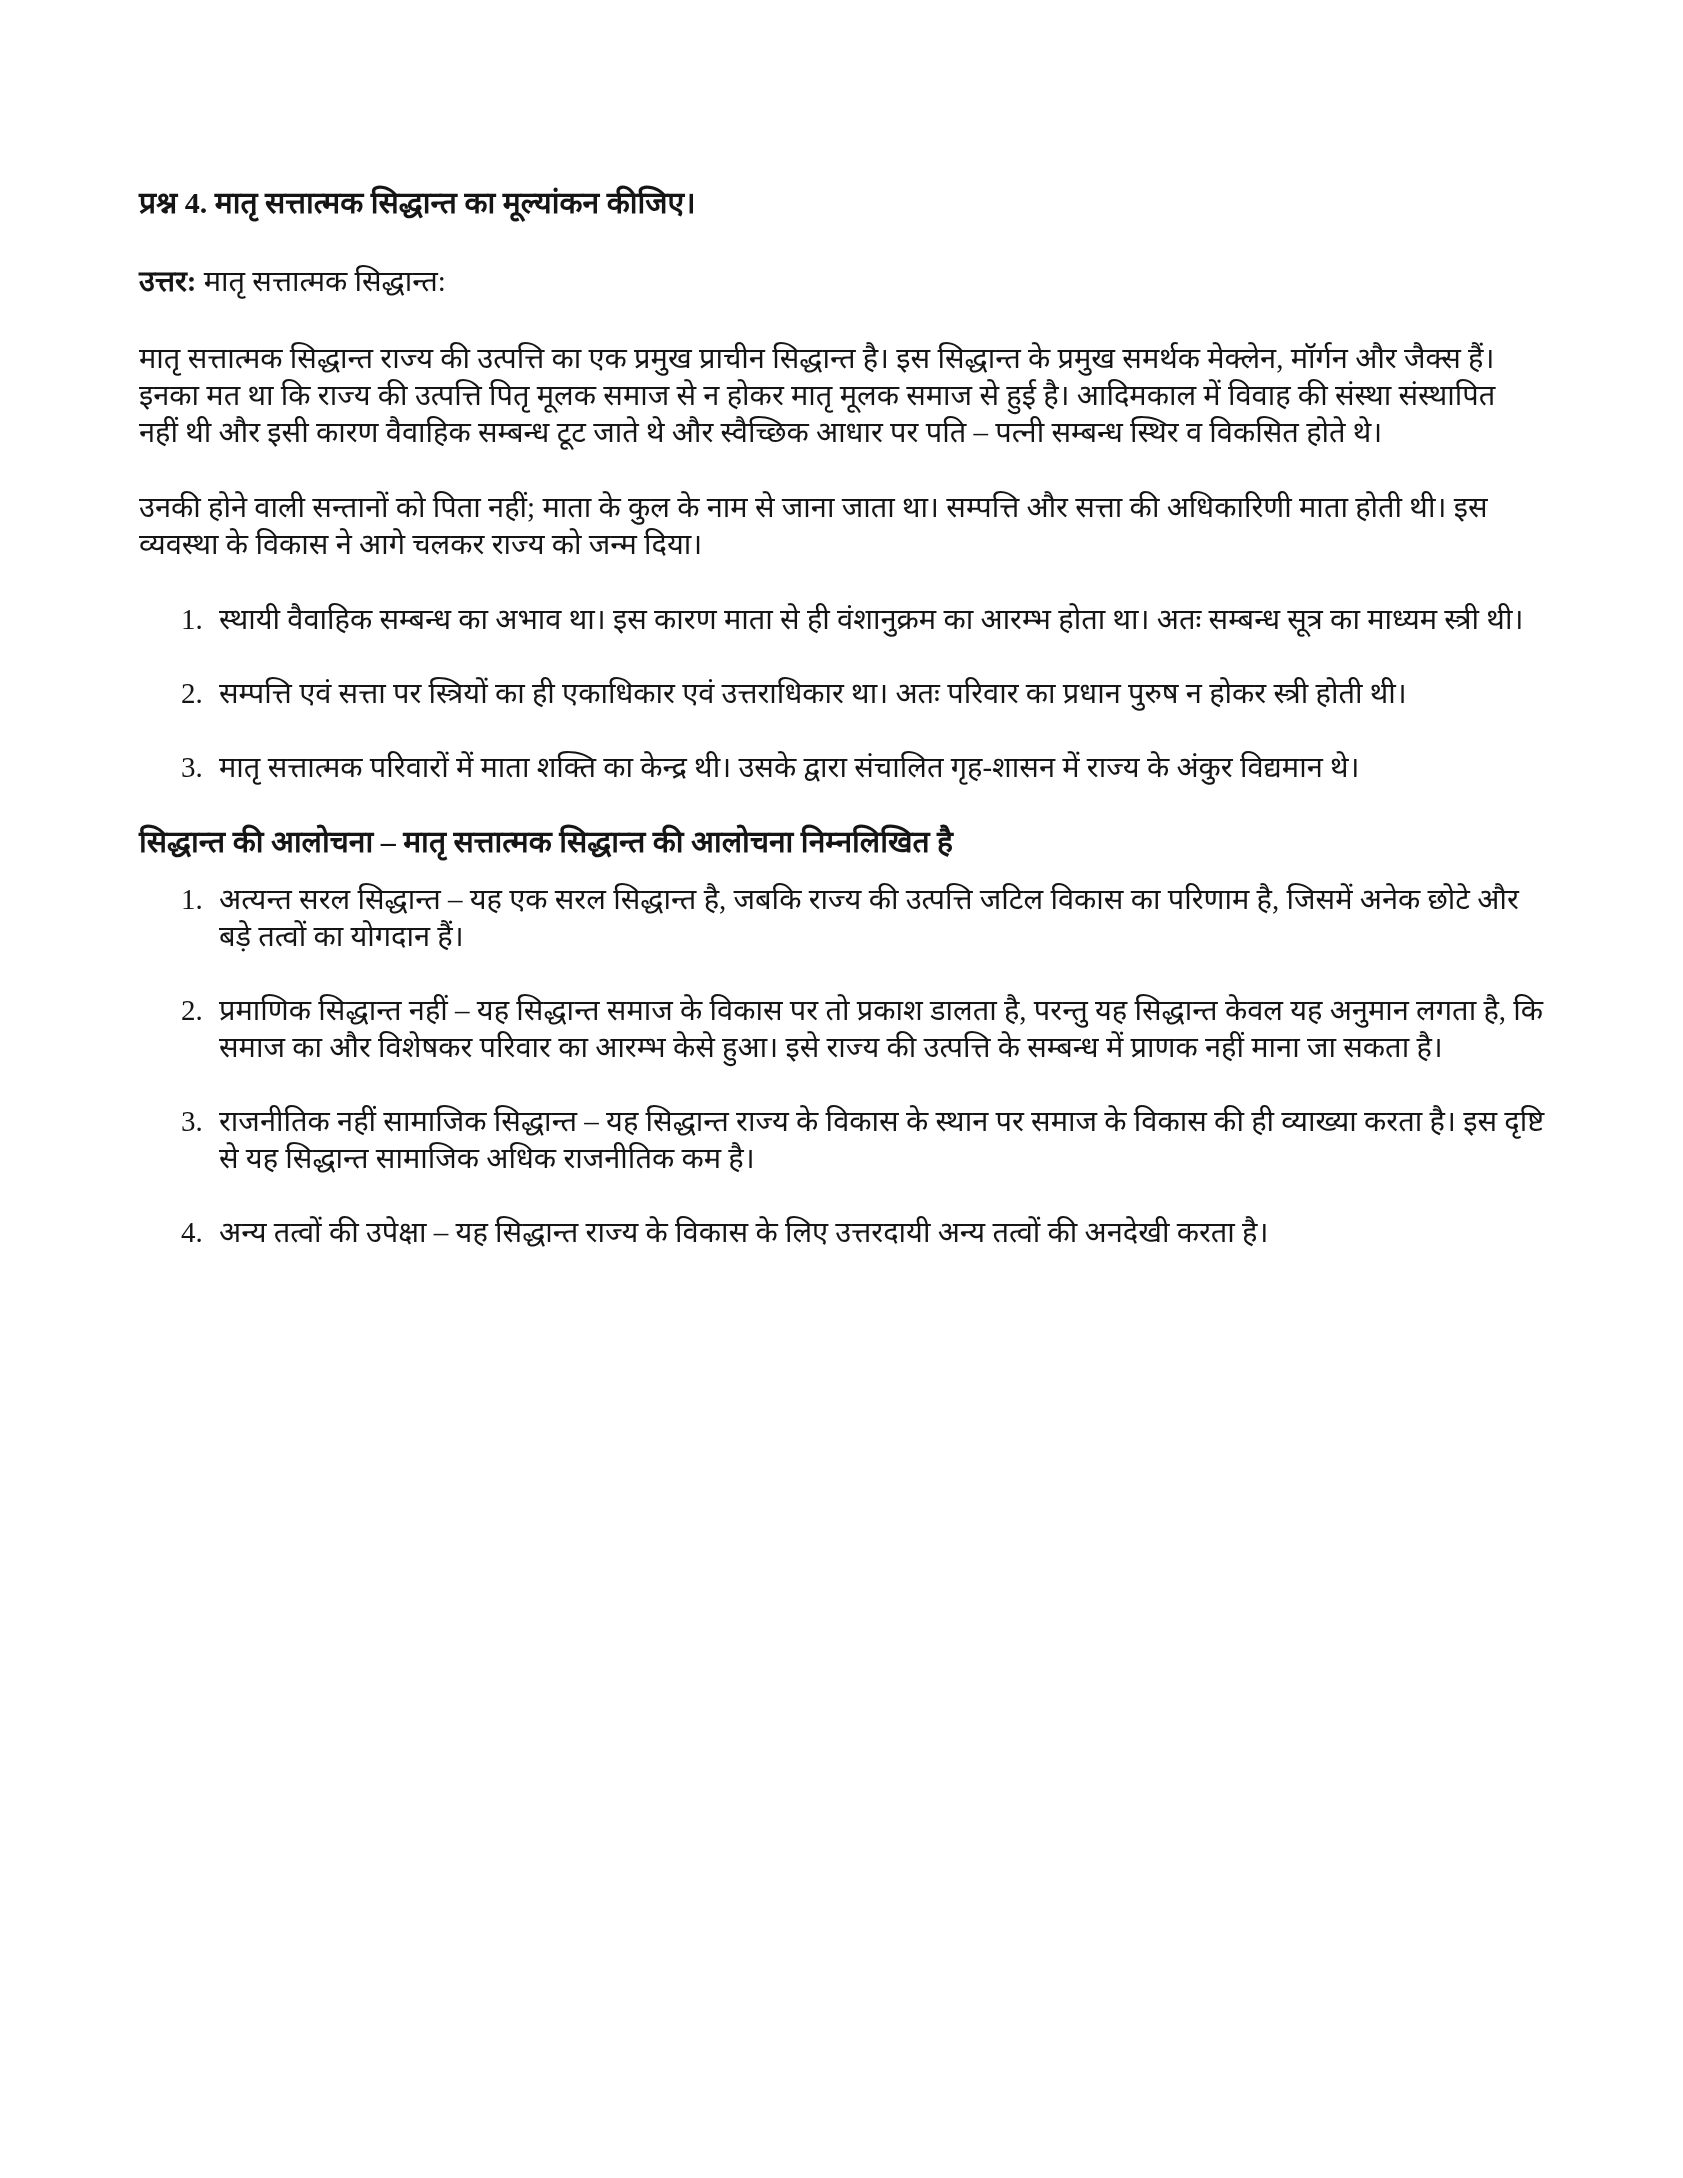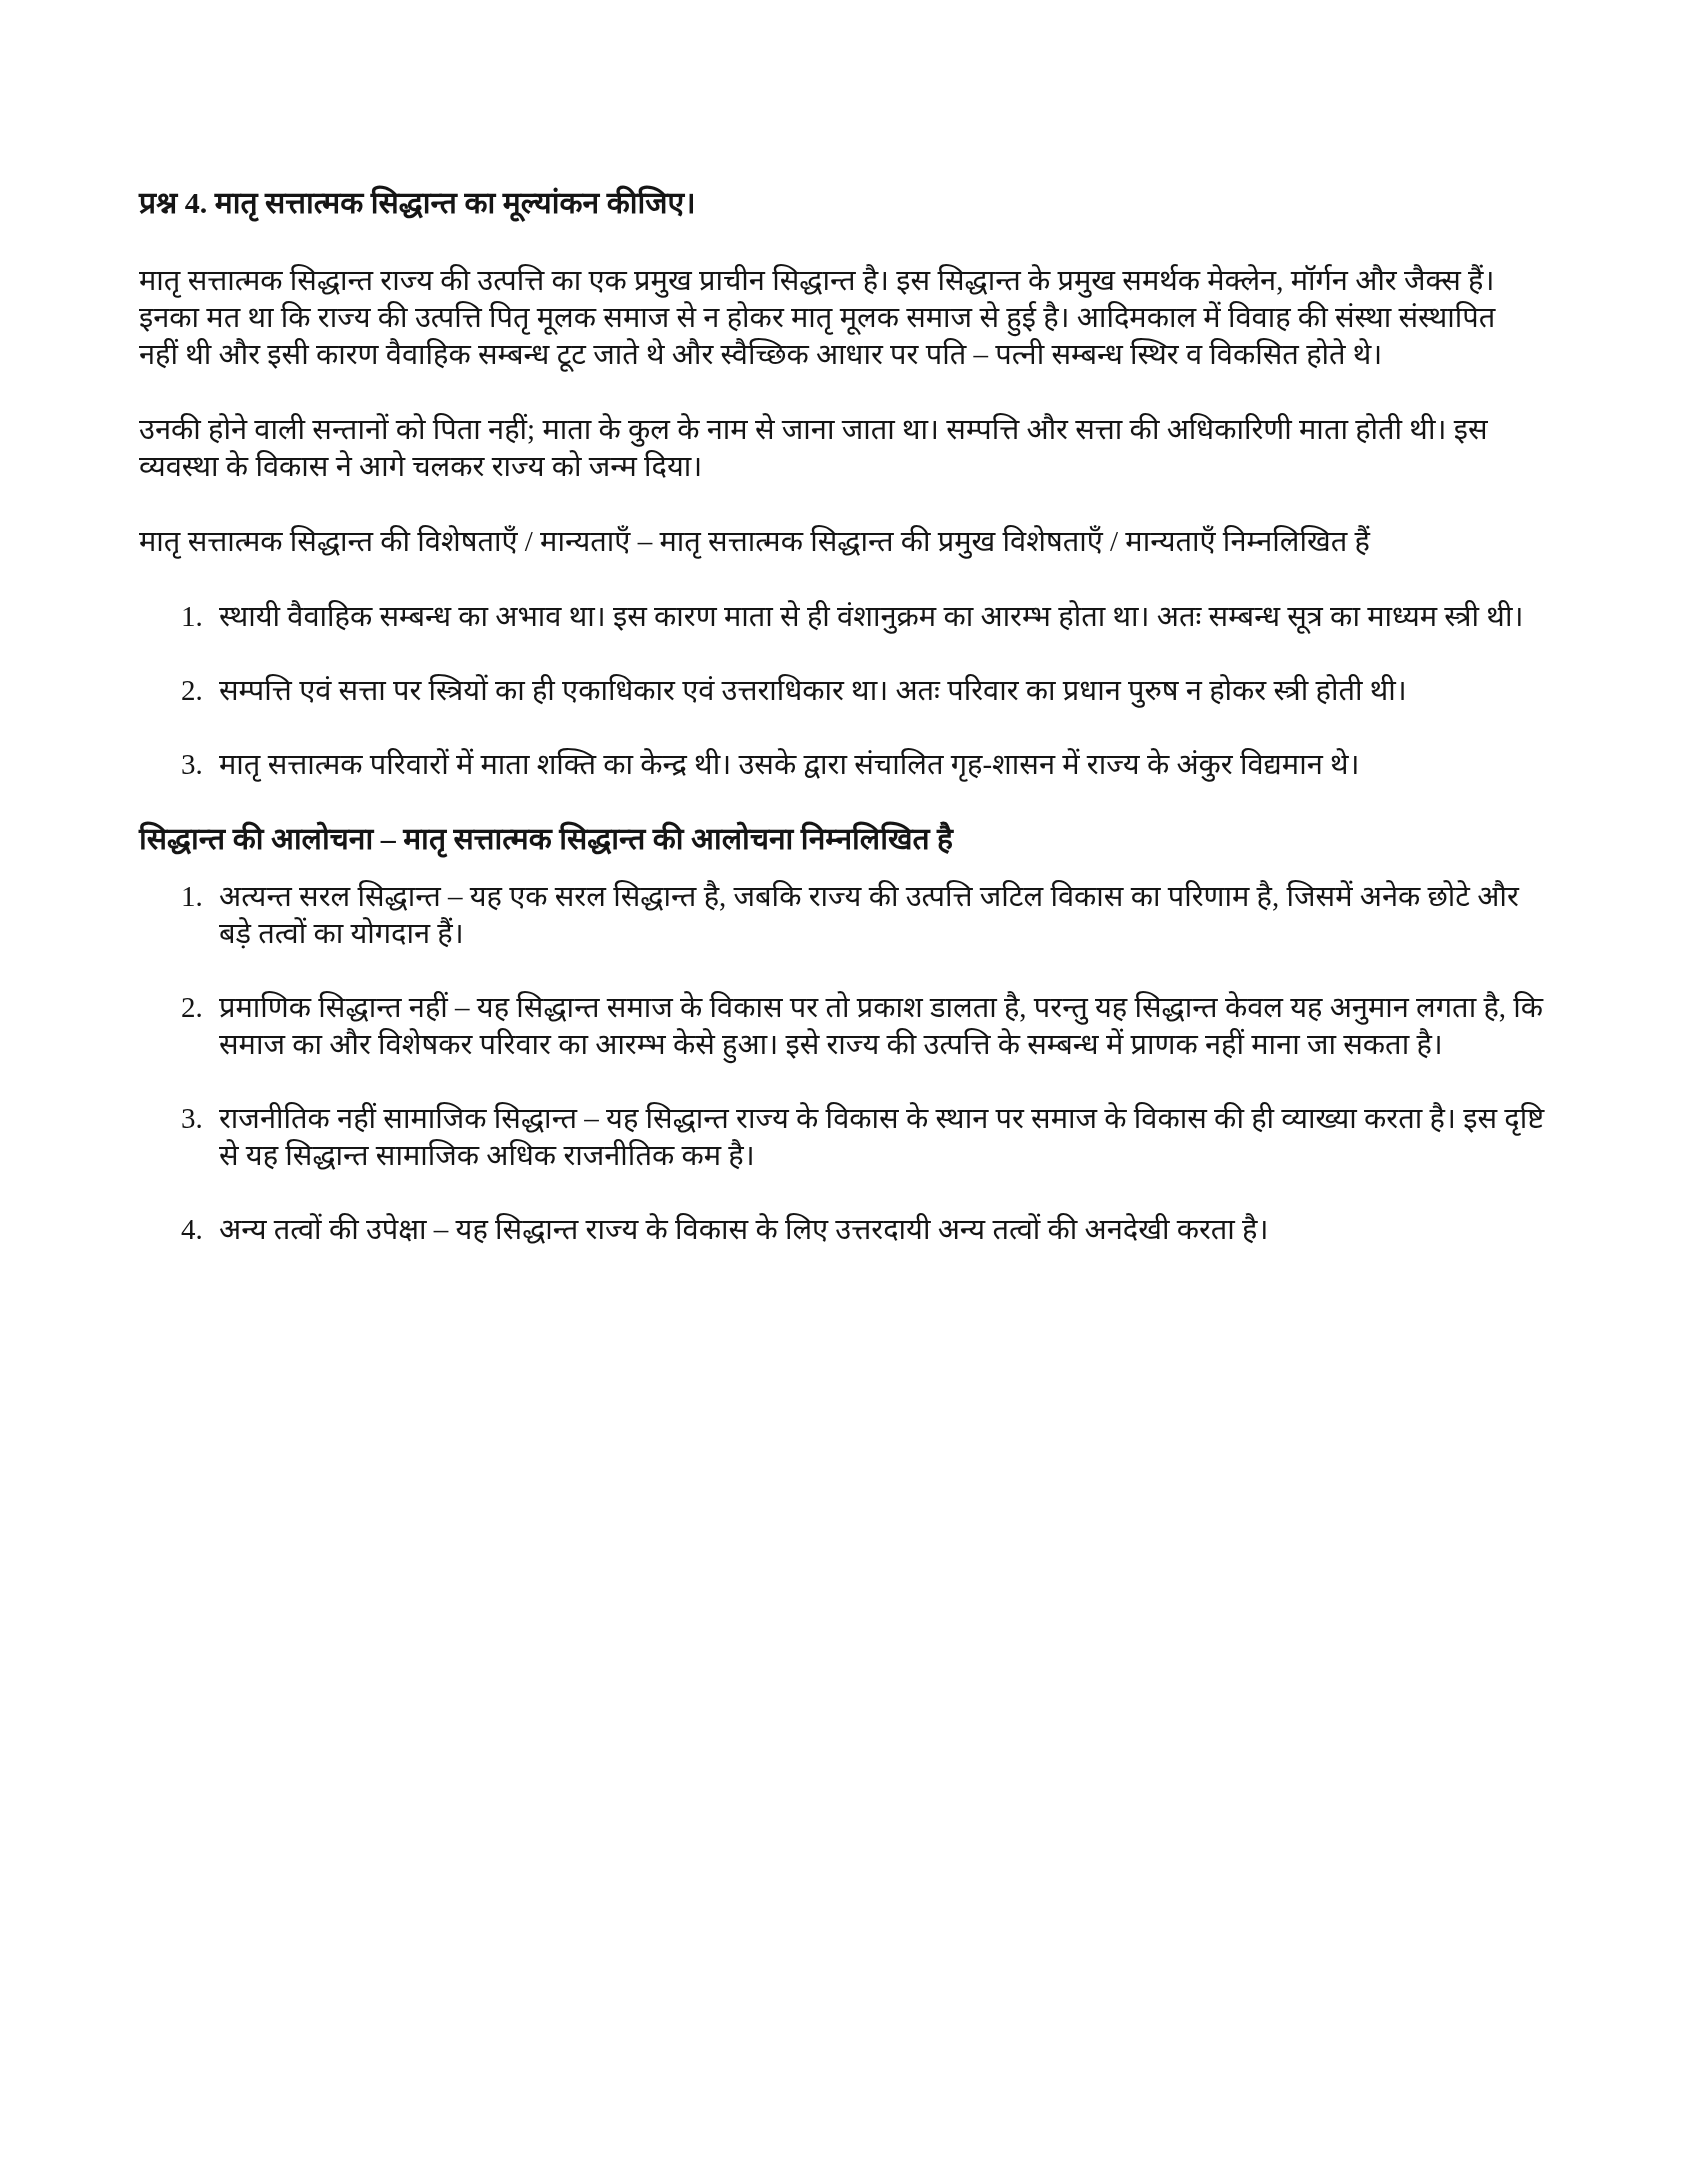--- a/index.html
+++ b/index.html
@@ -66,27 +66,27 @@
     margin: 8px 0 20px 0;
   }
 </style>
 </head>
 <body>
 
 <div class="page">
 
   <h1 class="q-title">प्रश्न 4. मातृ सत्तात्मक सिद्धान्त का मूल्यांकन कीजिए।</h1>
 
+  <p class="answer-line"><span class="ans-label">उत्तर:</span><span> मातृ सत्तात्मक सिद्धान्त:</span></p>
 
   <p class="para">मातृ सत्तात्मक सिद्धान्त राज्य की उत्पत्ति का एक प्रमुख प्राचीन सिद्धान्त है। इस सिद्धान्त के प्रमुख समर्थक मेक्लेन, मॉर्गन और जैक्स हैं। इनका मत था कि राज्य की उत्पत्ति पितृ मूलक समाज से न होकर मातृ मूलक समाज से हुई है। आदिमकाल में विवाह की संस्था संस्थापित नहीं थी और इसी कारण वैवाहिक सम्बन्ध टूट जाते थे और स्वैच्छिक आधार पर पति – पत्नी सम्बन्ध स्थिर व विकसित होते थे।</p>
 
 
   <p class="para">उनकी होने वाली सन्तानों को पिता नहीं; माता के कुल के नाम से जाना जाता था। सम्पत्ति और सत्ता की अधिकारिणी माता होती थी। इस व्यवस्था के विकास ने आगे चलकर राज्य को जन्म दिया।</p>
 
-  <p class="para">मातृ सत्तात्मक सिद्धान्त की विशेषताएँ / मान्यताएँ – मातृ सत्तात्मक सिद्धान्त की प्रमुख विशेषताएँ / मान्यताएँ निम्नलिखित हैं</p>
 
   <ol class="doc-list">
     <li>
       <span class="num">1.</span>
       <span class="li-text">स्थायी वैवाहिक सम्बन्ध का अभाव था। इस कारण माता से ही वंशानुक्रम का आरम्भ होता था। अतः सम्बन्ध सूत्र का माध्यम स्त्री थी।</span>
     </li>
     <li>
       <span class="num">2.</span>
       <span class="li-text">सम्पत्ति एवं सत्ता पर स्त्रियों का ही एकाधिकार एवं उत्तराधिकार था। अतः परिवार का प्रधान पुरुष न होकर स्त्री होती थी।</span>
     </li>

